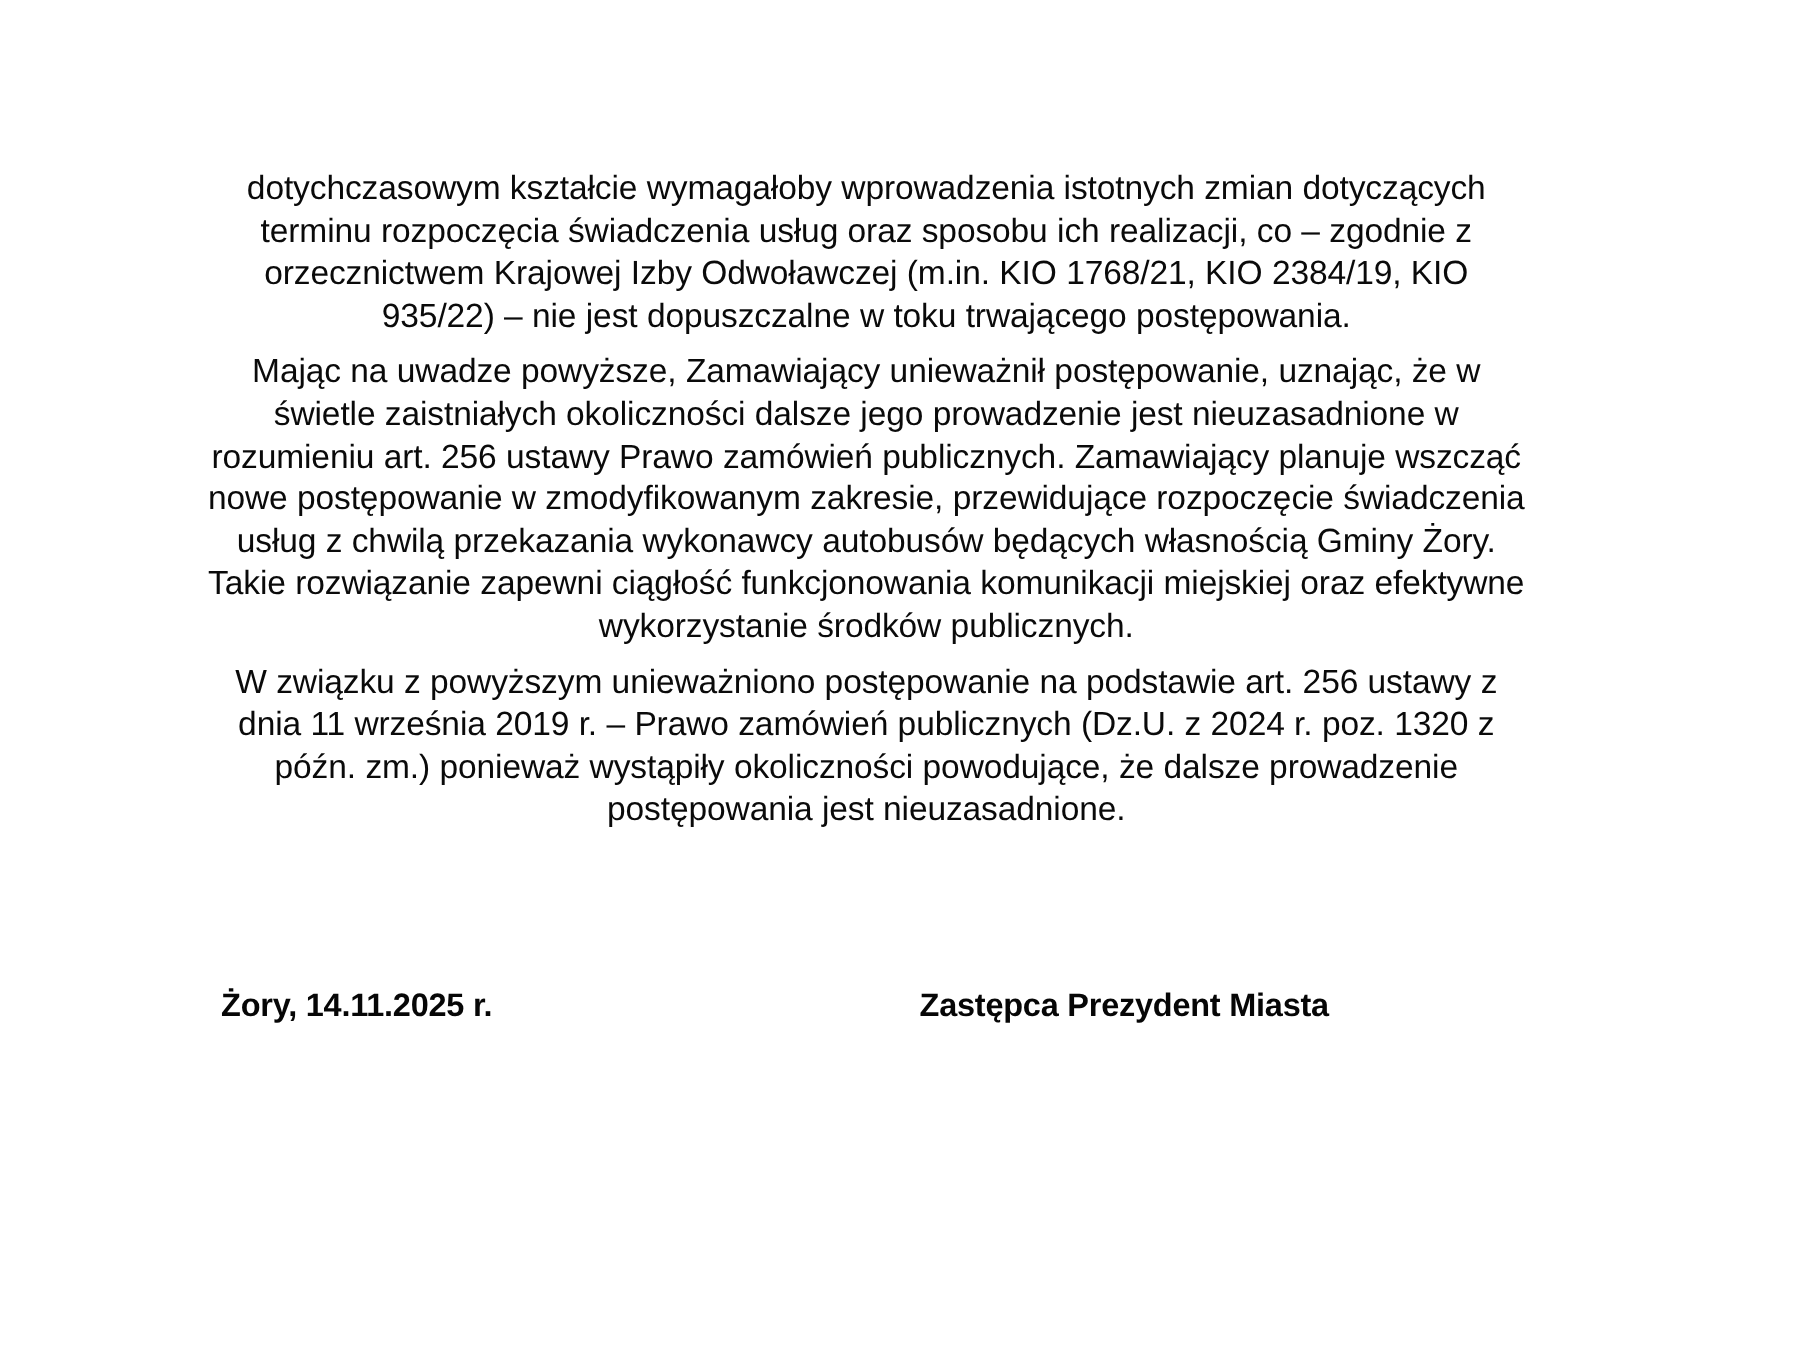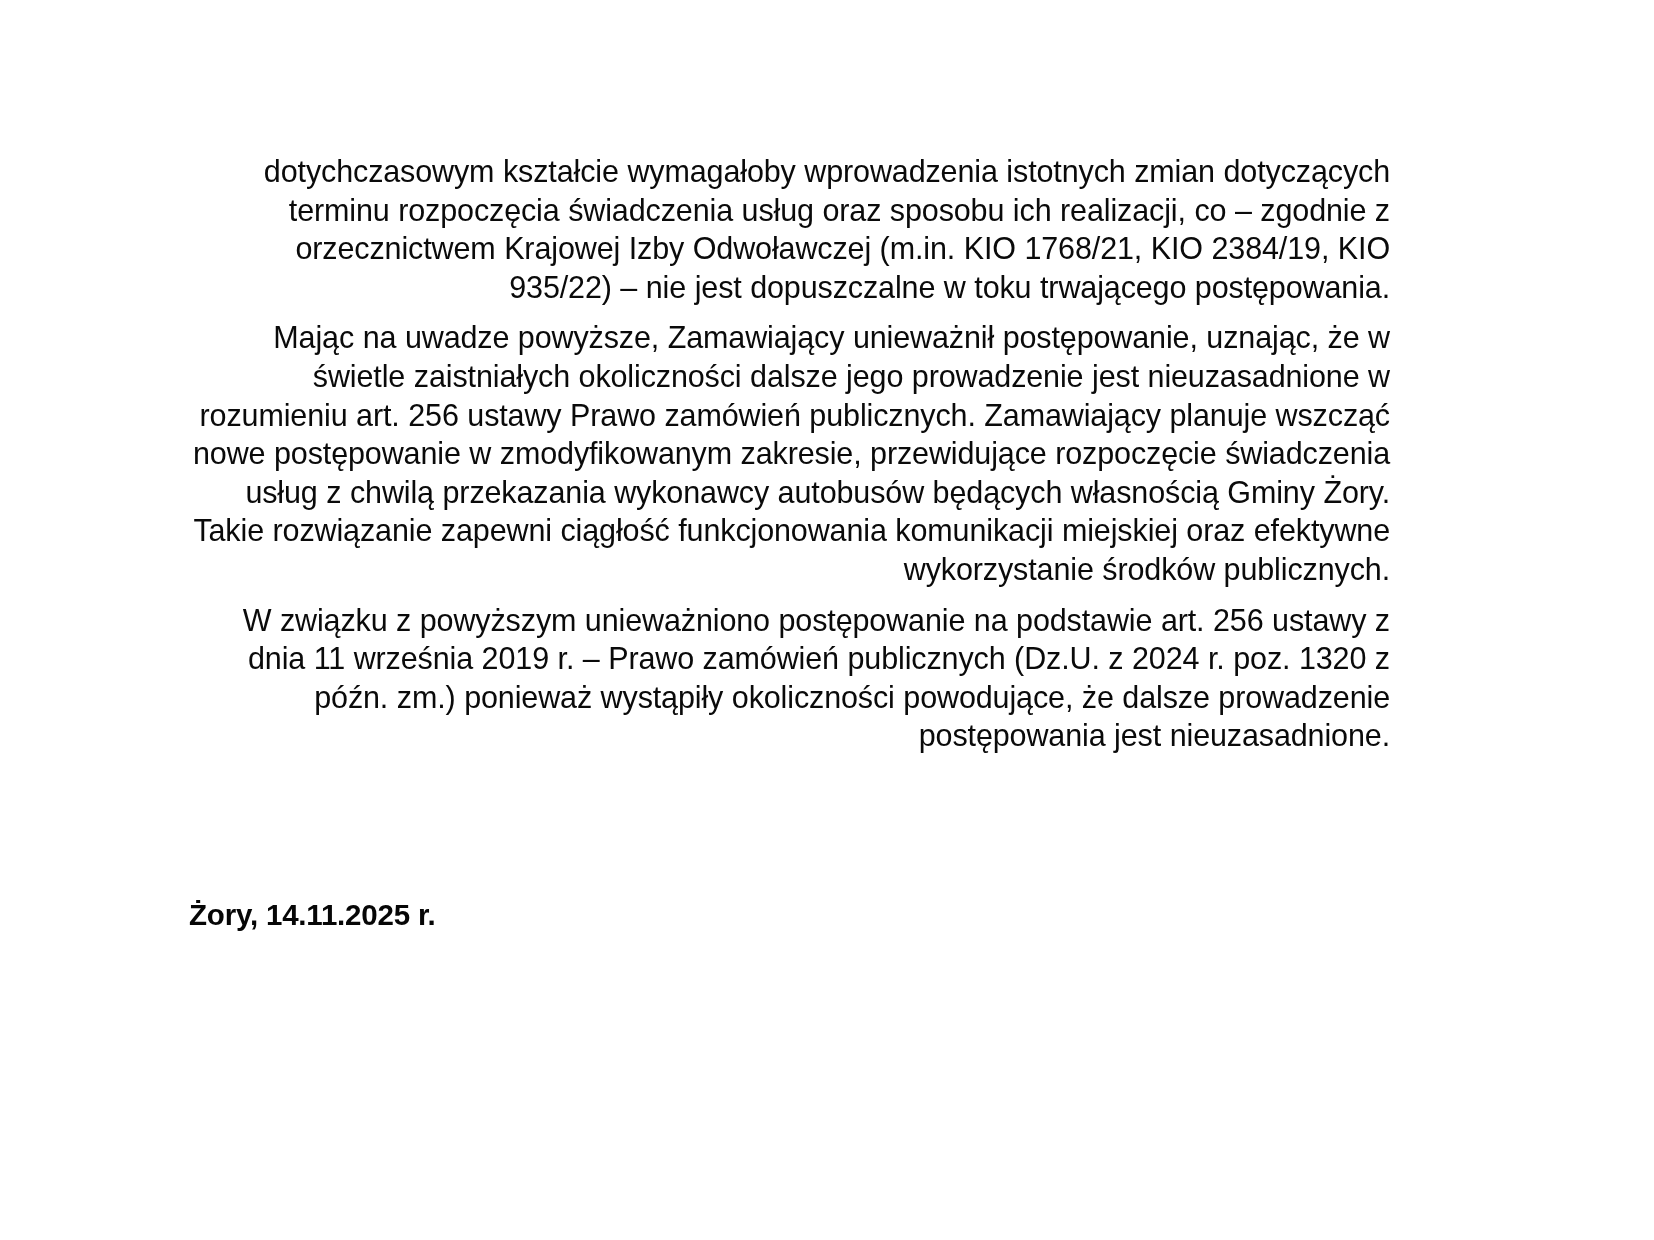--- a/index.html
+++ b/index.html
@@ -22,21 +22,21 @@
   .content {
     position: absolute;
     left: 185px;
     top: 152px;
     width: 1205px;
   }
   .para {
     font-size: 30.5px;
     line-height: 38.6px;
     letter-spacing: -0.12px;
-    text-align: right;
+    text-align: center;
     margin: 0;
     padding: 0;
     color: #0a0a0a;
     word-spacing: 0.2px;
   }
   .para + .para {
     margin-top: 12px;
   }
   .footer {
     position: absolute;
@@ -54,33 +54,34 @@
   .footer-right {
     position: absolute;
     top: 0;
     font-size: 29.5px;
     line-height: 44px;
     font-weight: bold;
     color: #060606;
     white-space: nowrap;
     letter-spacing: -0.2px;
   }
-  .footer-left { left: 4px; text-align: center; }
+  .footer-left { left: 16px; text-align: center; }
   .footer-right { left: 651px; }
 </style>
 </head>
 <body>
 
 <div class="page">
 
   <div class="content">
     <p class="para">dotychczasowym kształcie wymagałoby wprowadzenia istotnych zmian dotyczących terminu rozpoczęcia świadczenia usług oraz sposobu ich realizacji, co – zgodnie z orzecznictwem Krajowej Izby Odwoławczej (m.in. KIO 1768/21, KIO 2384/19, KIO 935/22) – nie jest dopuszczalne w toku trwającego postępowania.</p>
     <p class="para">Mając na uwadze powyższe, Zamawiający unieważnił postępowanie, uznając, że w świetle zaistniałych okoliczności dalsze jego prowadzenie jest nieuzasadnione w rozumieniu art. 256 ustawy Prawo zamówień publicznych. Zamawiający planuje wszcząć nowe postępowanie w zmodyfikowanym zakresie, przewidujące rozpoczęcie świadczenia usług z chwilą przekazania wykonawcy autobusów będących własnością Gminy Żory. Takie rozwiązanie zapewni ciągłość funkcjonowania komunikacji miejskiej oraz efektywne wykorzystanie środków publicznych.</p>
     <p class="para">W związku z powyższym unieważniono postępowanie na podstawie art. 256 ustawy z dnia 11 września 2019 r. – Prawo zamówień publicznych (Dz.U. z 2024 r. poz. 1320 z późn. zm.) ponieważ wystąpiły okoliczności powodujące, że dalsze prowadzenie postępowania jest nieuzasadnione.</p>
   </div>
 
   <div class="footer">
     <div class="footer-row">
       <span class="footer-left">Żory, 14.11.2025 r.</span>
+      <span class="footer-right">Zastępca Prezydent Miasta</span>
     </div>
   </div>
 
 </div>
 
 </body></html>

